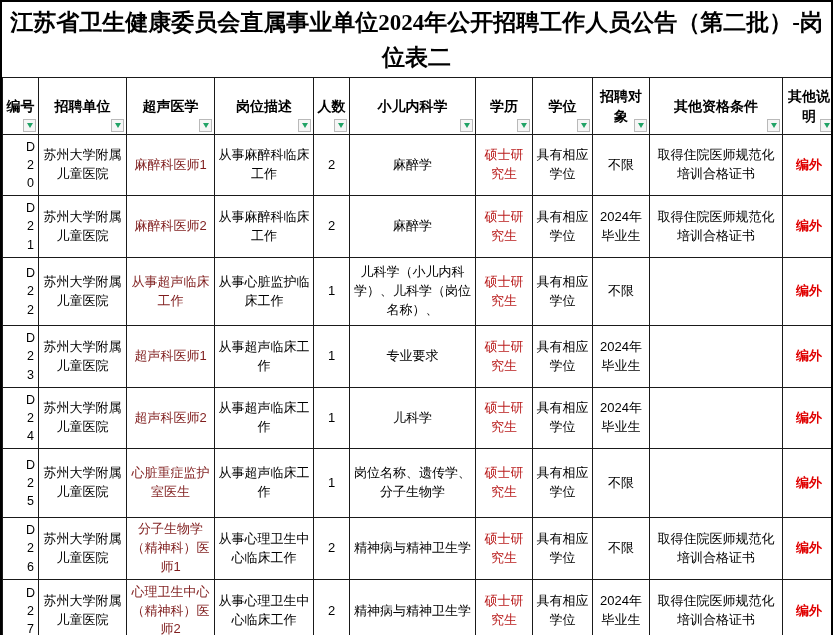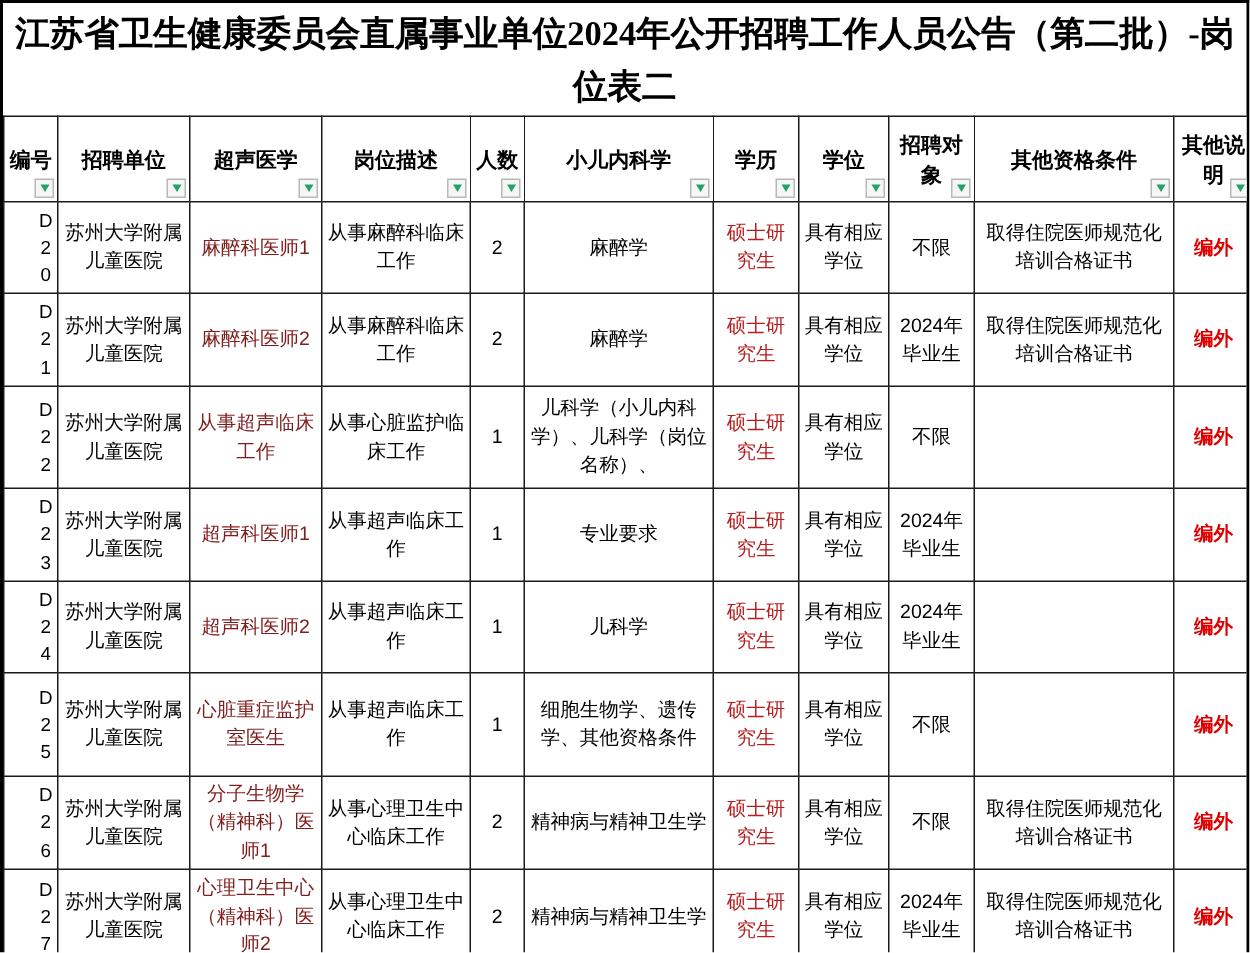--- a/index.html
+++ b/index.html
@@ -171,21 +171,21 @@
           <td class="col-target">2024年毕业生</td>
           <td class="col-qualification"></td>
           <td class="col-note">编外</td>
         </tr>
         <tr>
           <td class="col-id">D25</td>
           <td class="col-org">苏州大学附属儿童医院</td>
           <td class="col-position">心脏重症监护室医生</td>
           <td class="col-duty">从事超声临床工作</td>
           <td class="col-count">1</td>
-          <td class="col-major">细胞生物学、遗传学、其他资格条件</td>
+          <td class="col-major">岗位名称、遗传学、分子生物学</td>
           <td class="col-education">硕士研究生</td>
           <td class="col-degree">具有相应学位</td>
           <td class="col-target">不限</td>
           <td class="col-qualification"></td>
           <td class="col-note">编外</td>
         </tr>
         <tr>
           <td class="col-id">D26</td>
           <td class="col-org">苏州大学附属儿童医院</td>
           <td class="col-position">分子生物学（精神科）医师1</td>

